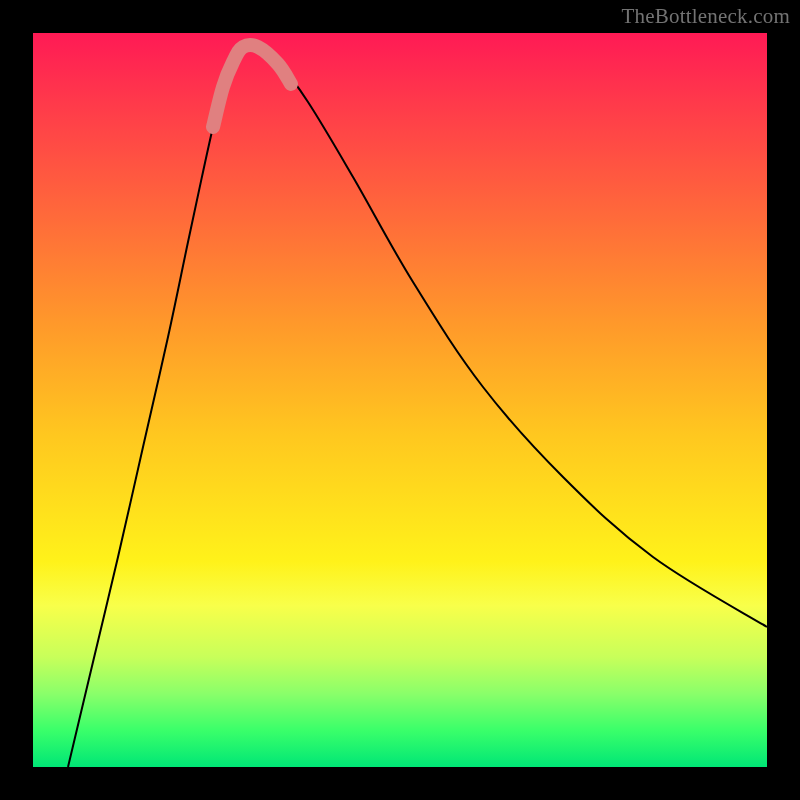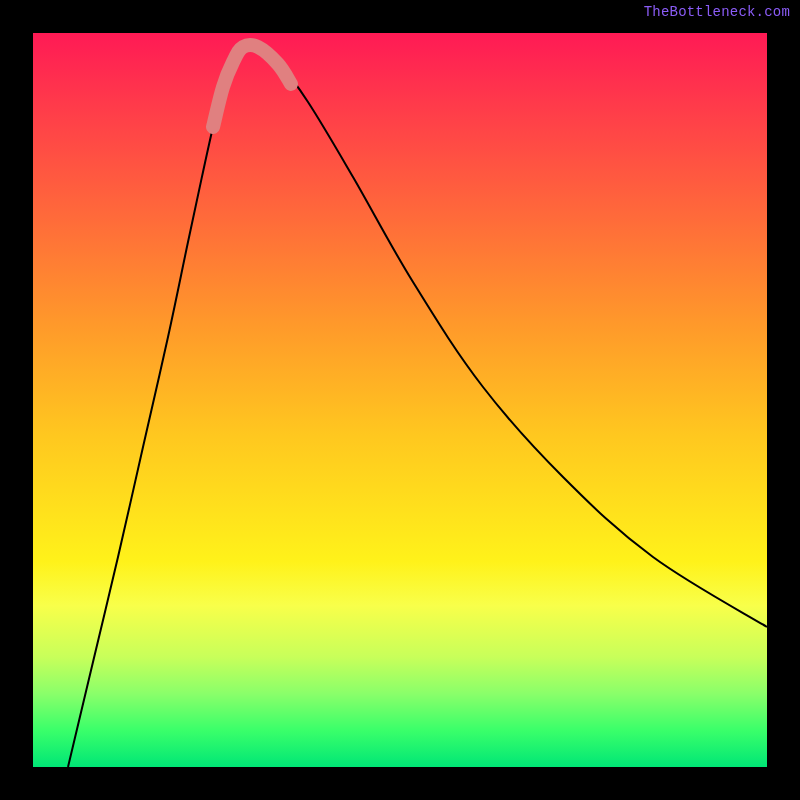--- a/index.html
+++ b/index.html
@@ -26,23 +26,23 @@
       #f8ff4a 78%,
       #c8ff5a 85%,
       #8aff6a 90%,
       #3aff6a 95%,
       #00e676 100%);
   }
   .watermark {
     position: absolute;
     top: 4px;
     right: 10px;
-    font-family: Liberation Mono, monospace;
-    font-size: 14px;
-    color: #8b5cf6;
+    font-family: Liberation Serif, serif;
+    font-size: 21px;
+    color: #737373;
     letter-spacing: 0.2px;
   }
   svg.curve {
     position: absolute;
     left: 33px;
     top: 33px;
     width: 734px;
     height: 734px;
     overflow: visible;
   }

